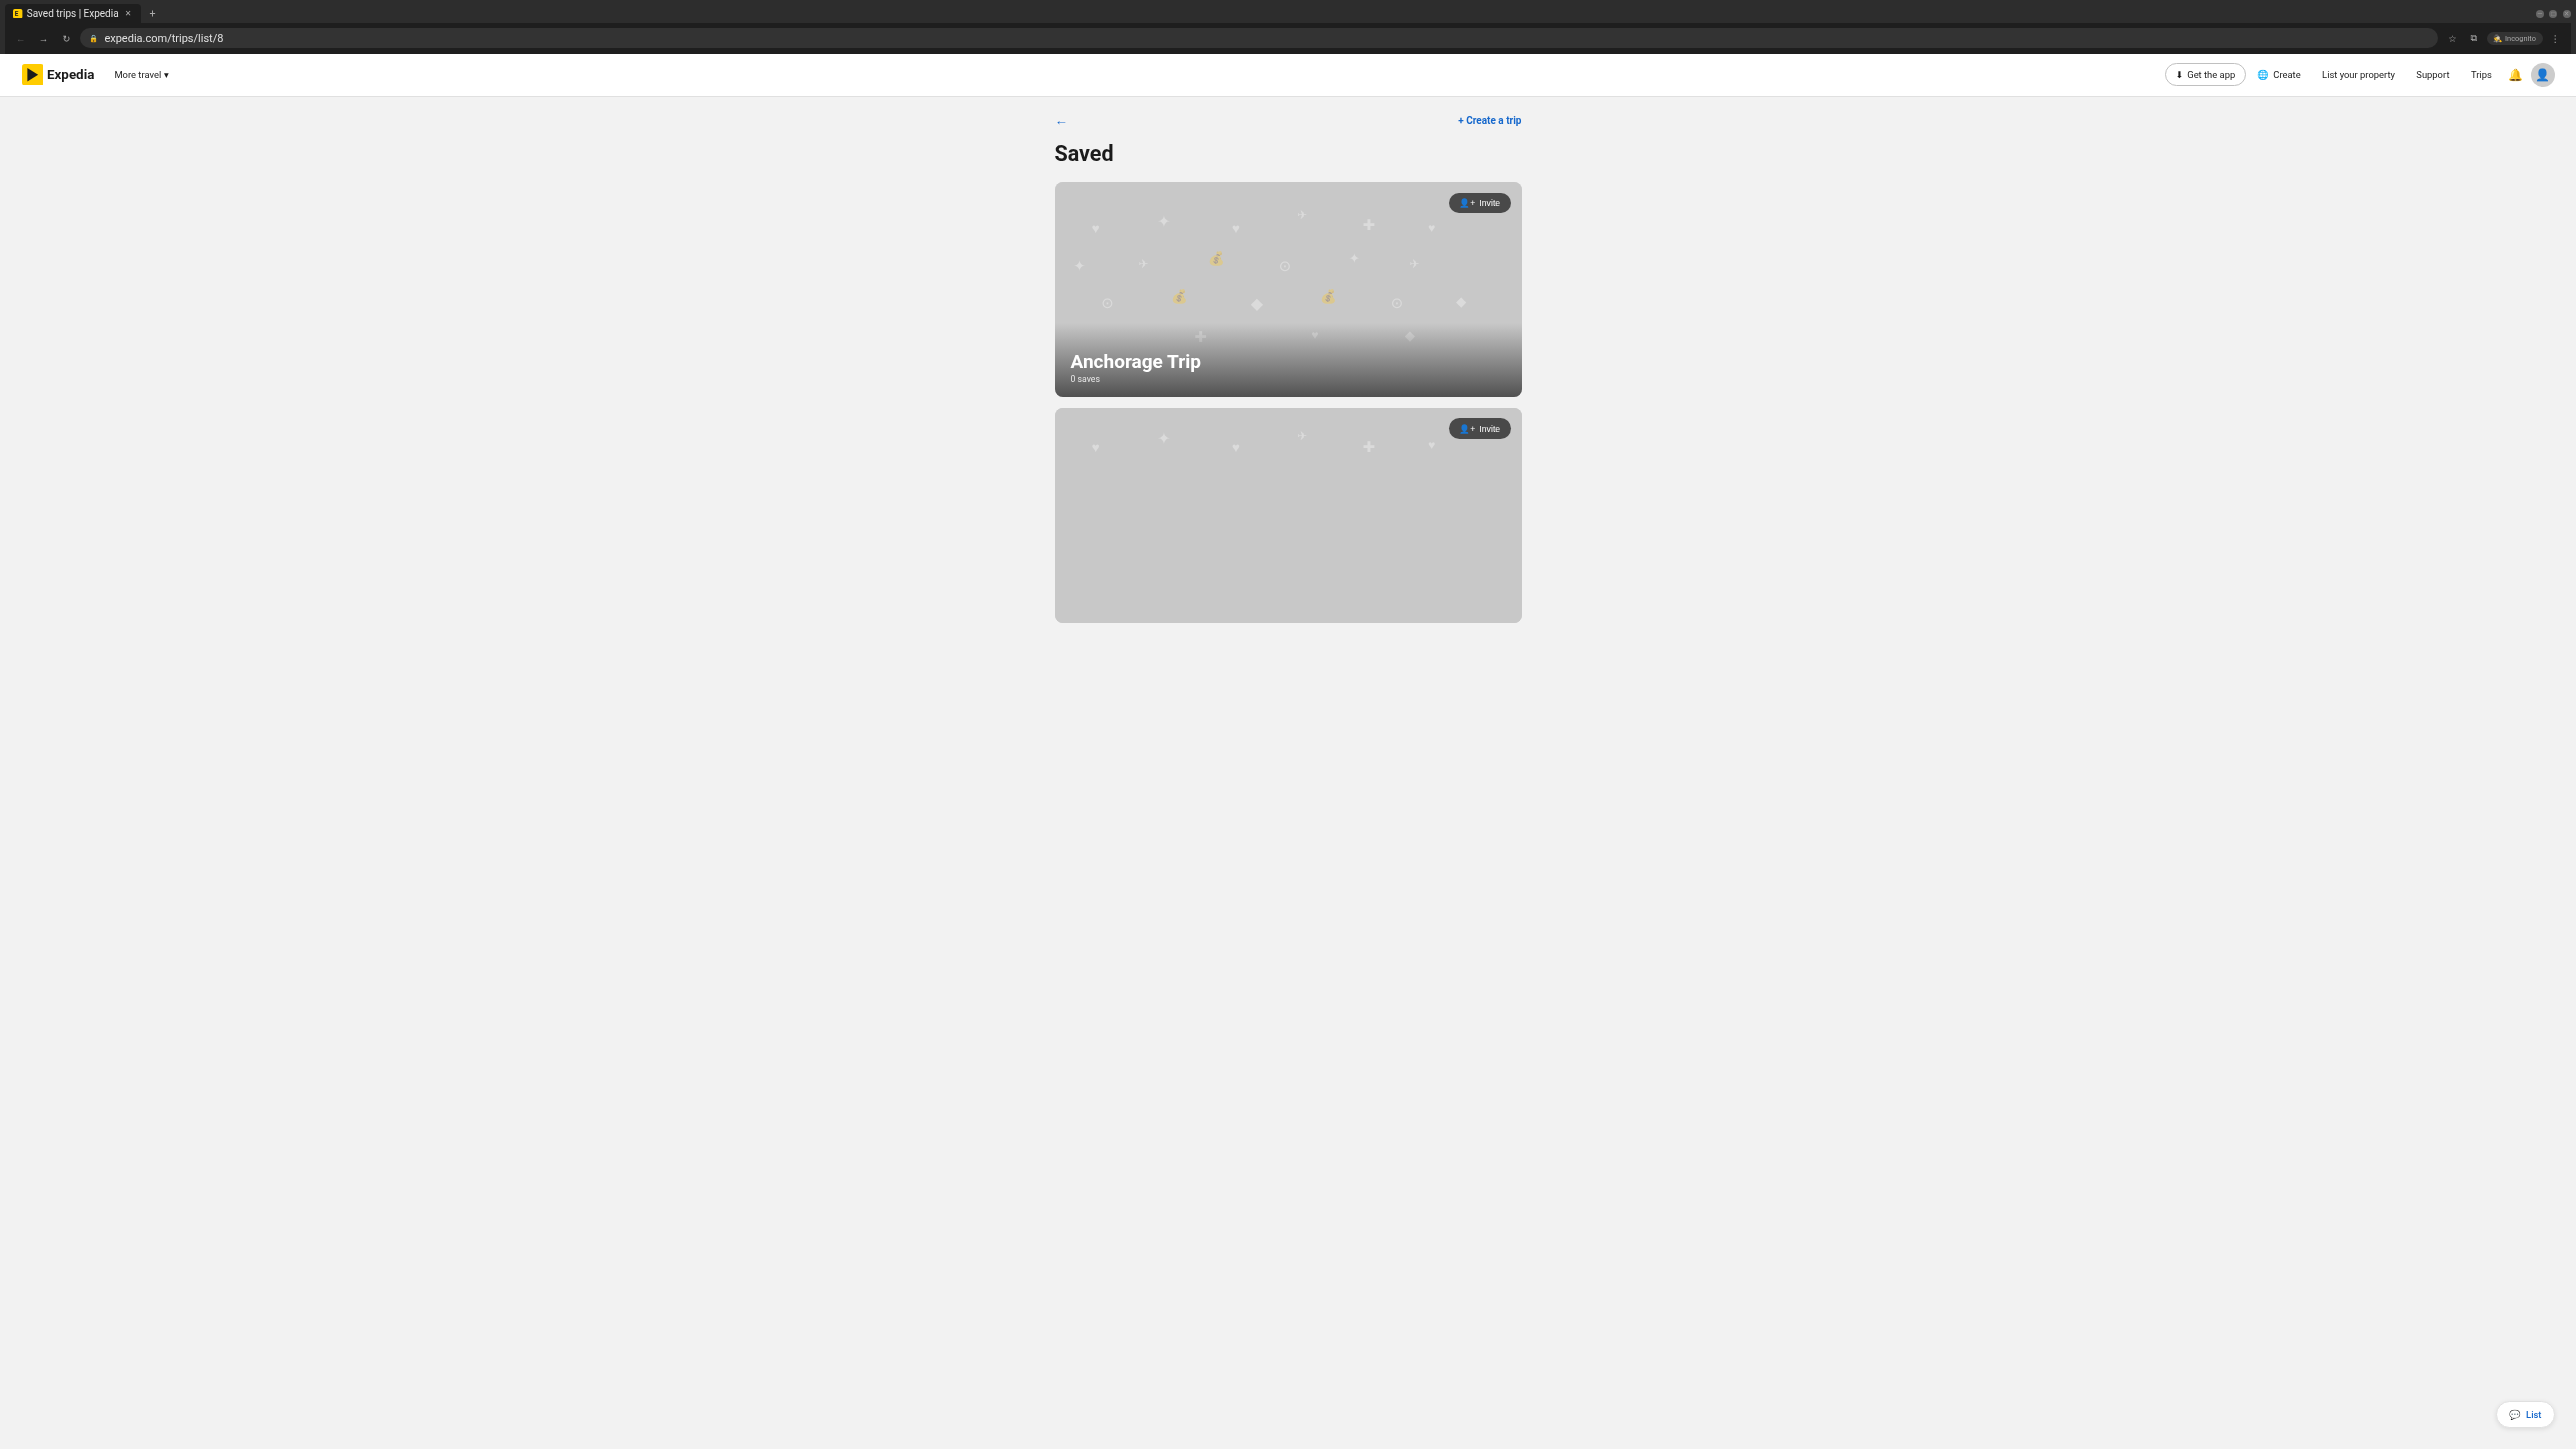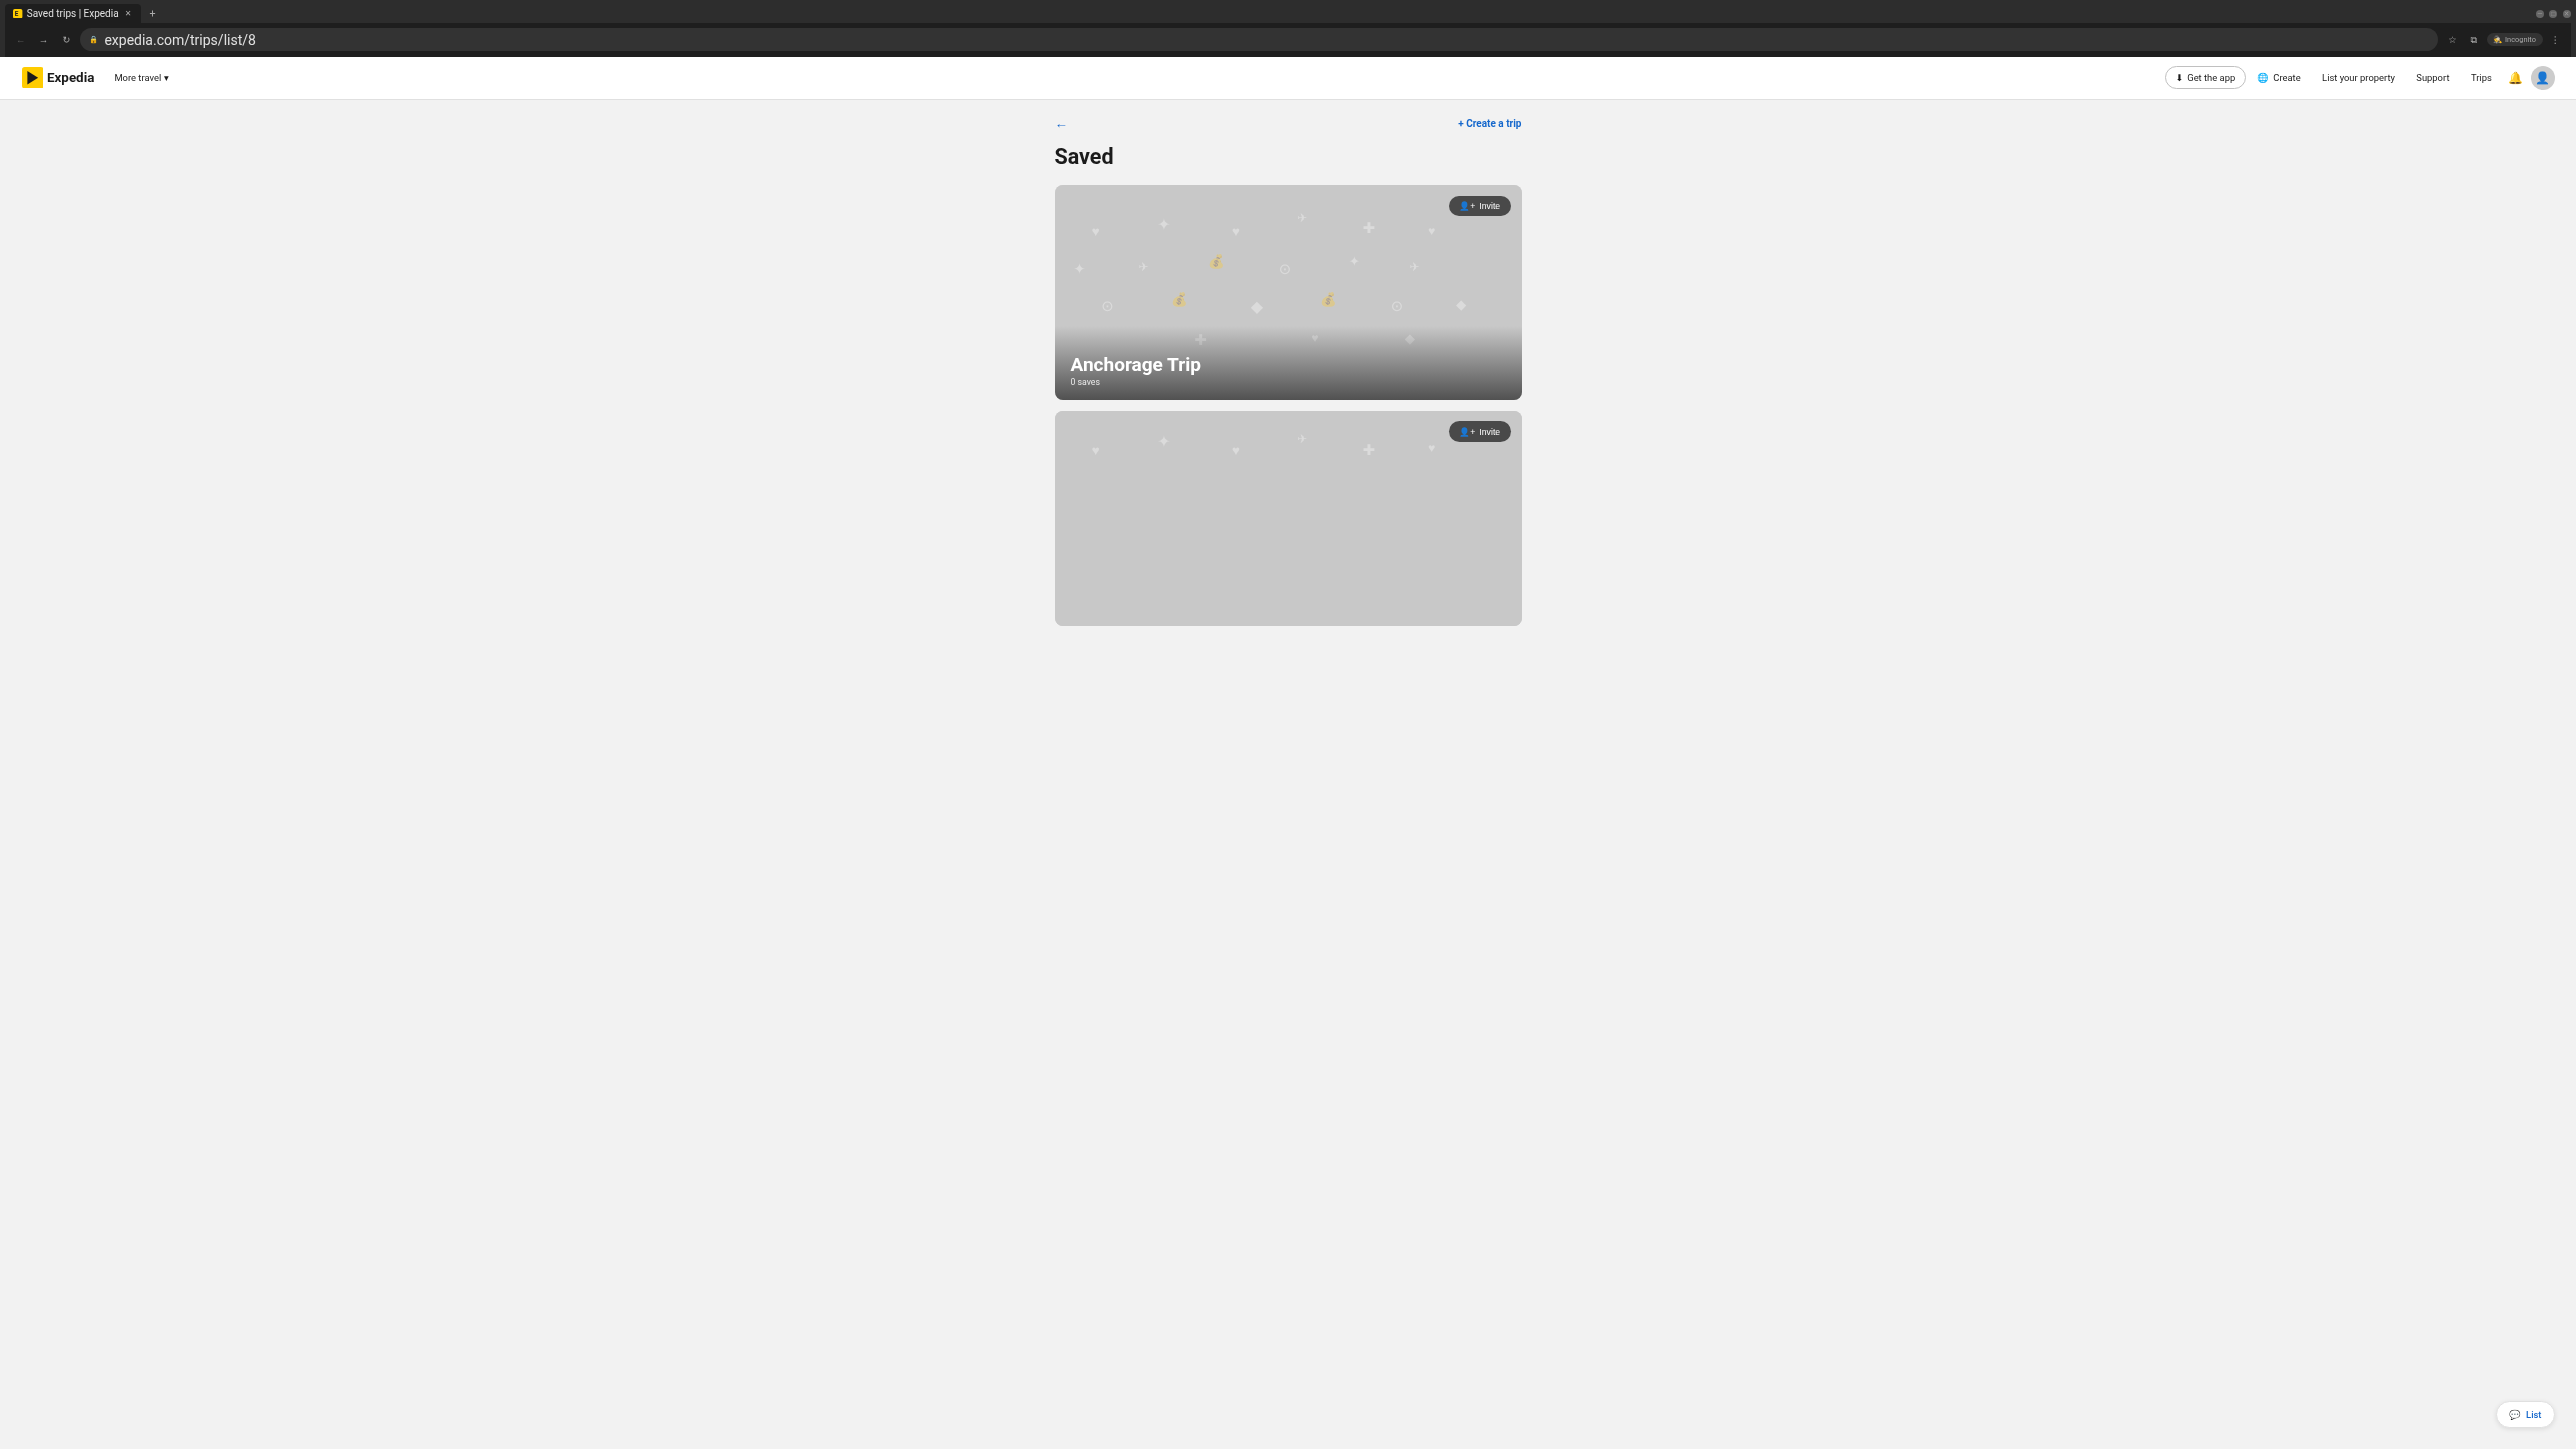--- a/index.html
+++ b/index.html
@@ -105,21 +105,21 @@
       background: #333;
       border-radius: 13.4px;
       display: flex;
       align-items: center;
       padding: 3.4px 9.4px;
       gap: 5.4px;
     }
     .address-lock { color: #aaa; font-size: 7.4px; }
     .address-text {
       color: #e0e0e0;
-      font-size: 14px;
+      font-size: 11px;
       flex: 1;
     }
     .toolbar-actions {
       display: flex;
       align-items: center;
       gap: 4px;
       color: #aaa;
       font-size: 9.4px;
     }
     .toolbar-icon {

